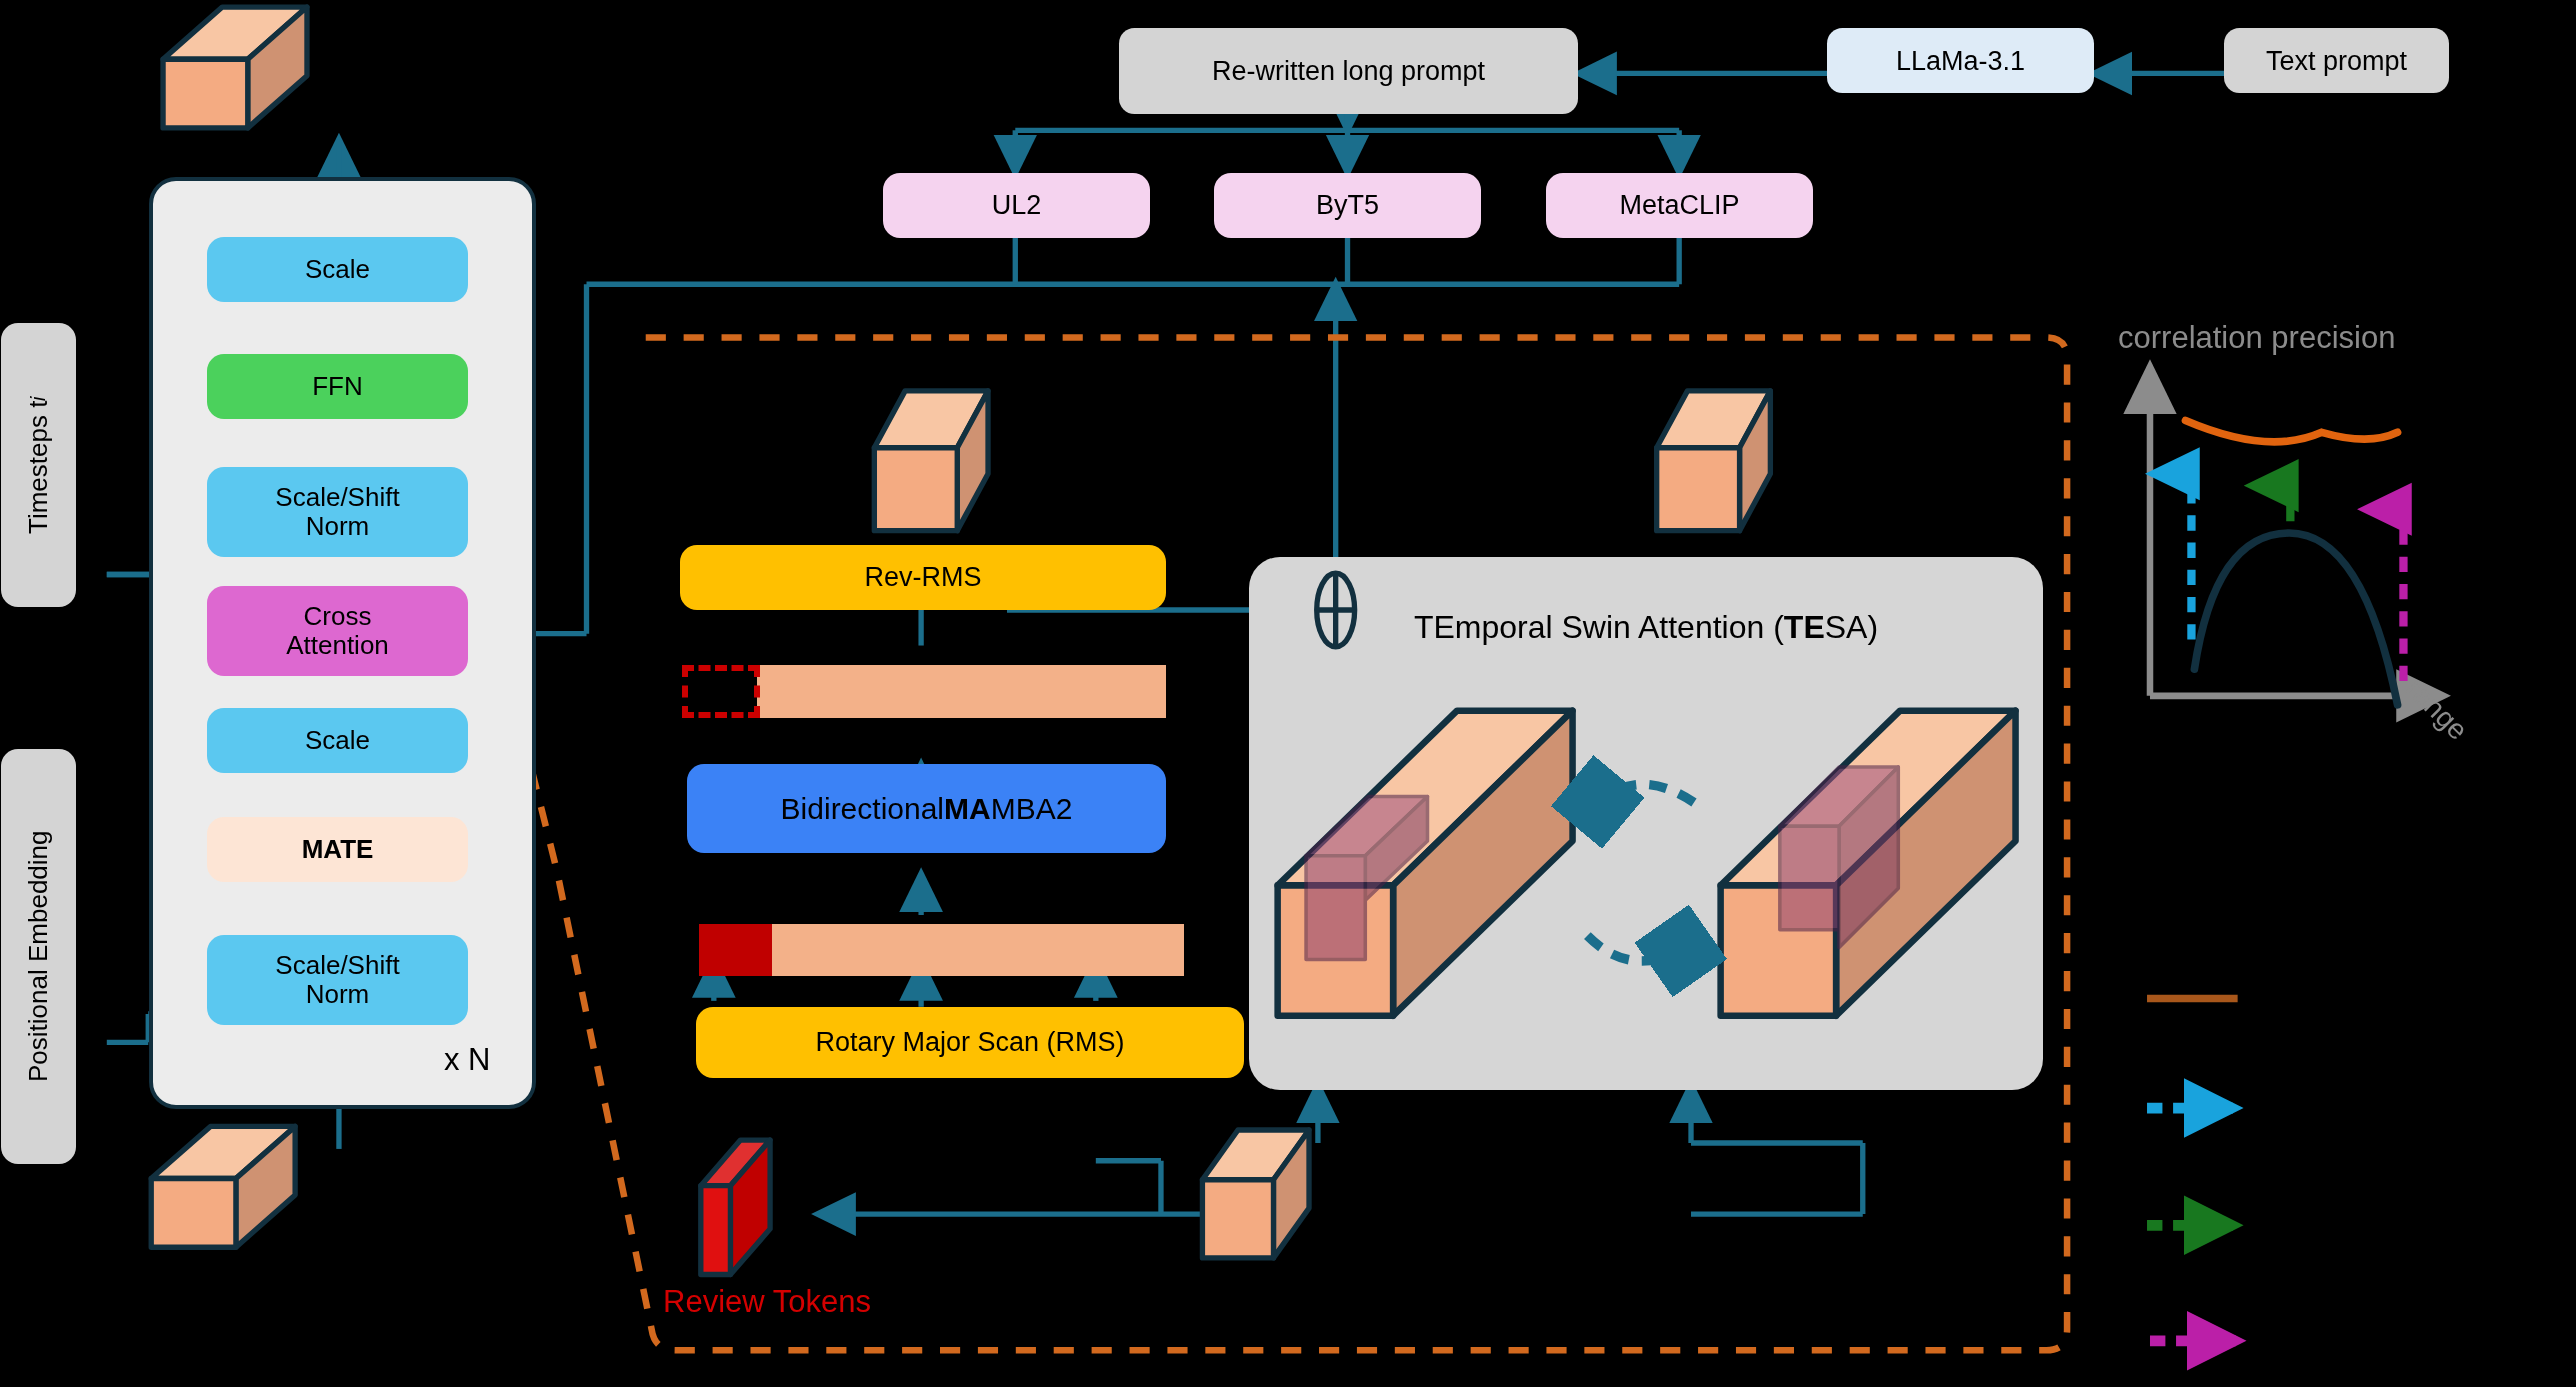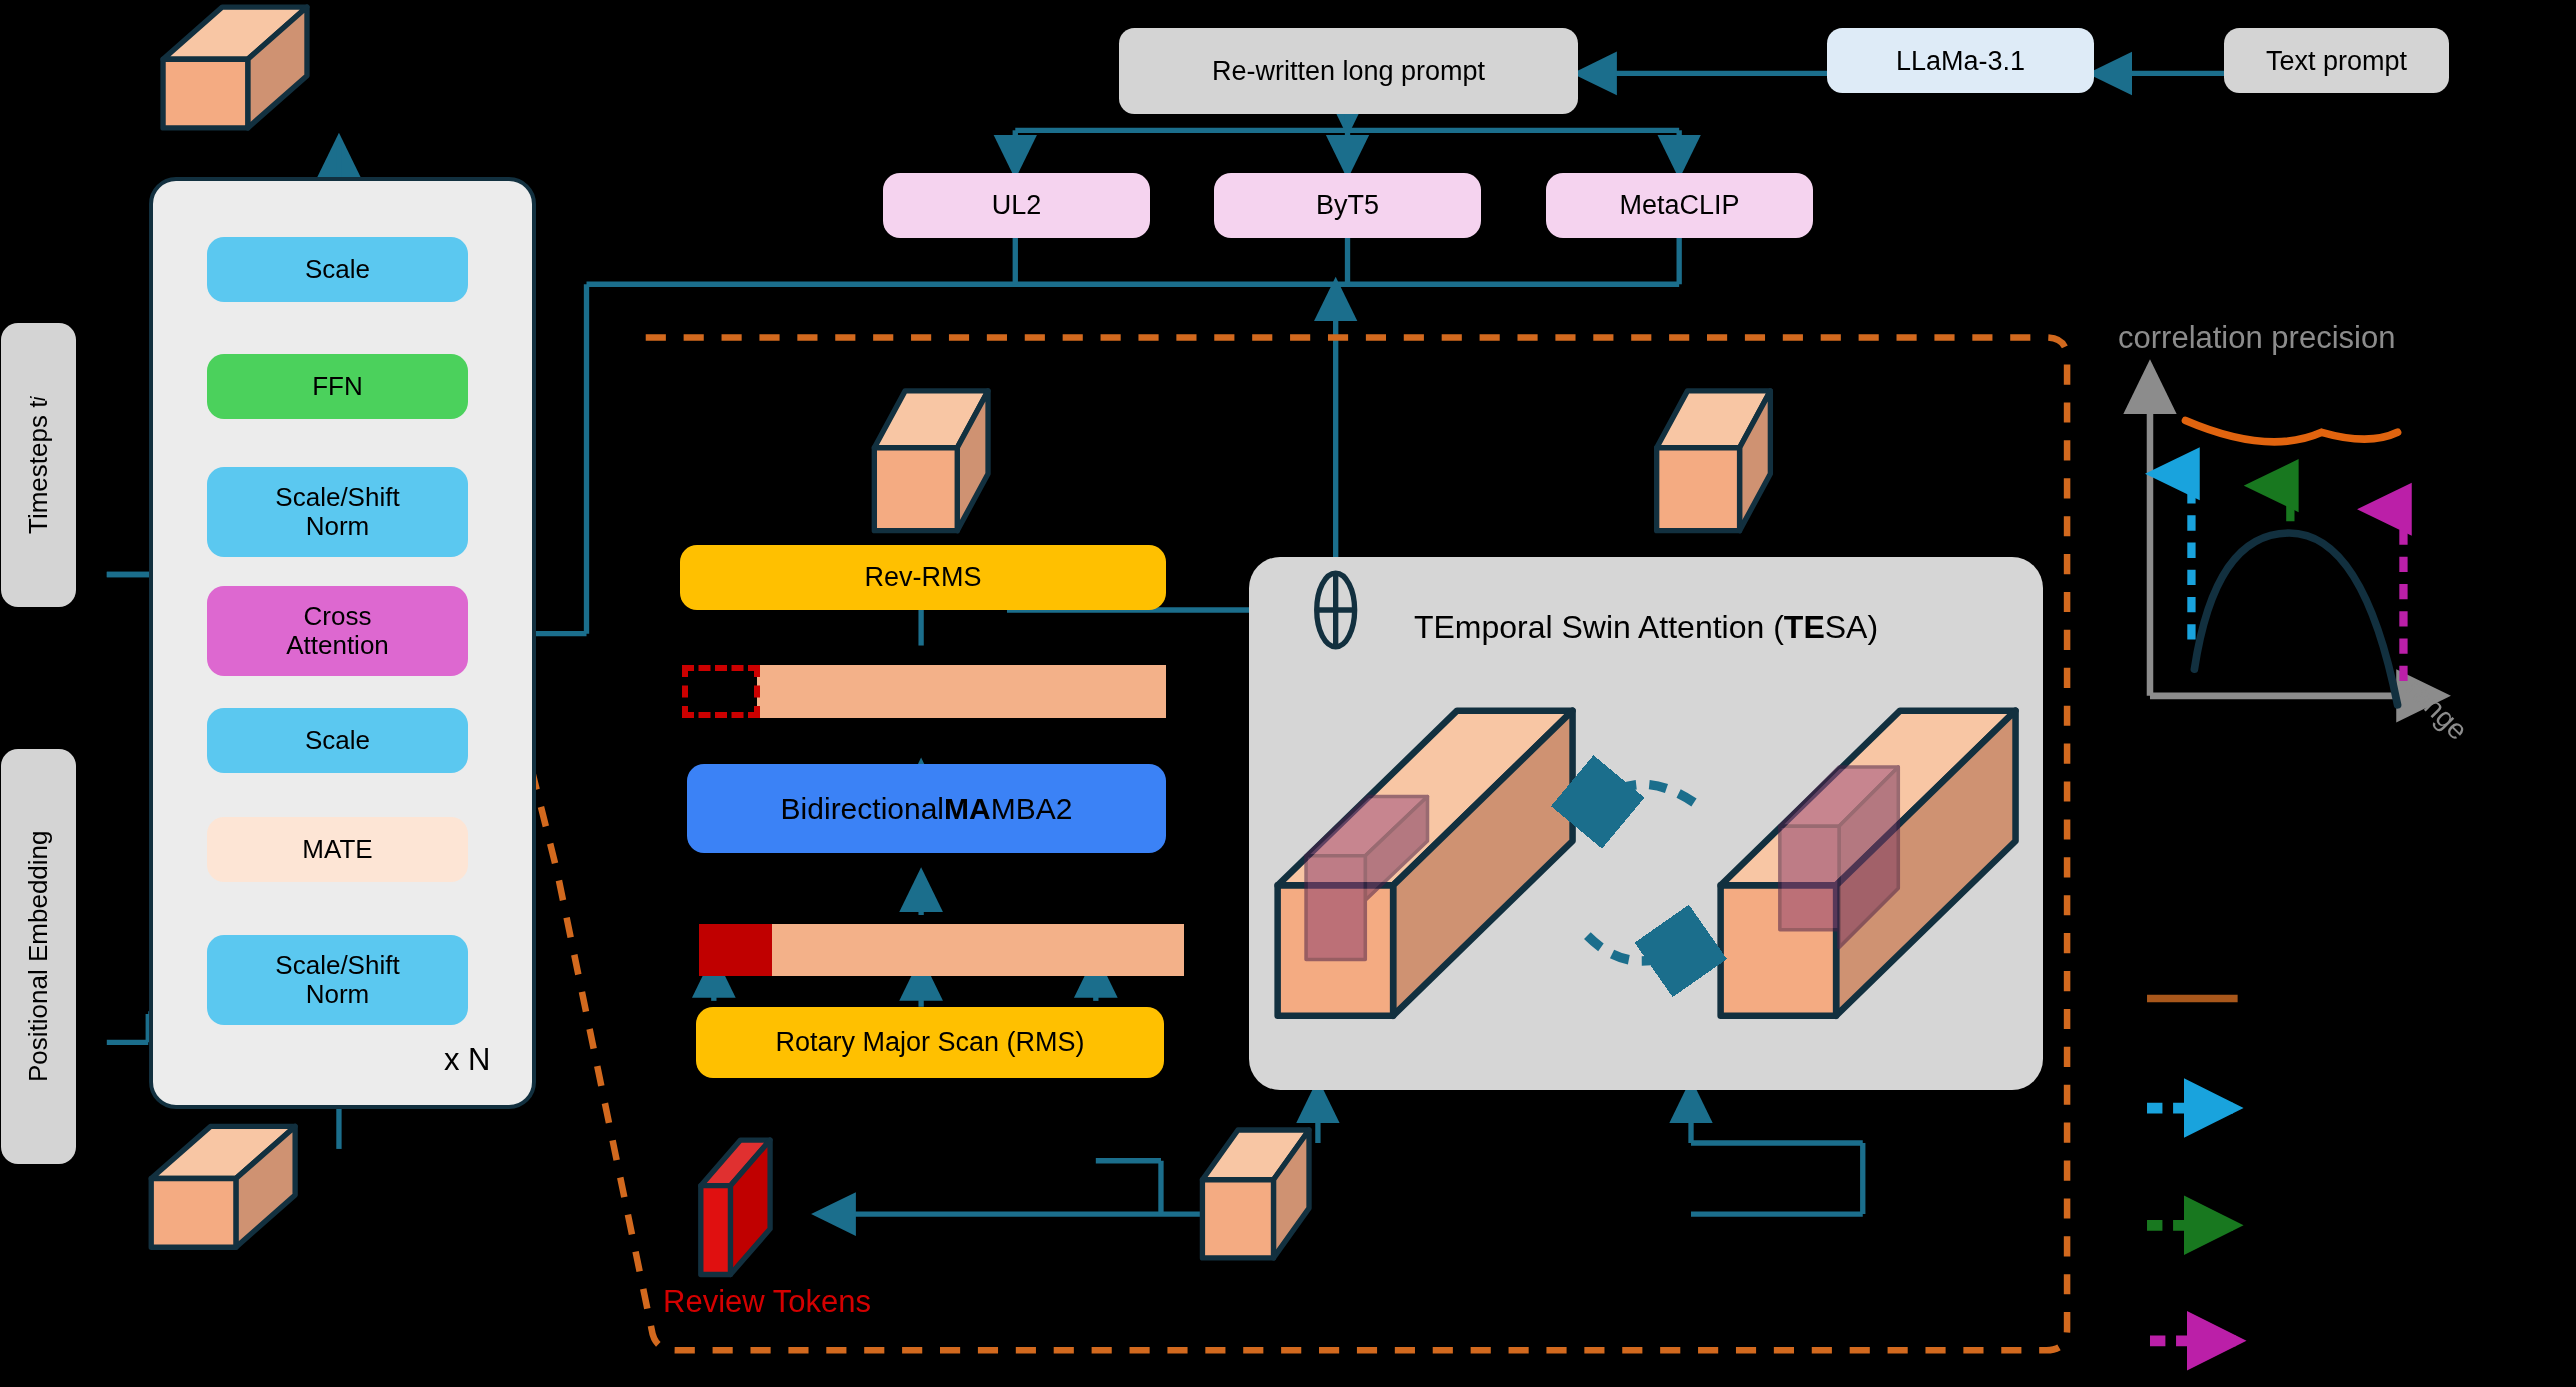--- a/index.html
+++ b/index.html
@@ -134,21 +134,21 @@
 
   <div class="panel" style="position:absolute;left:149px;top:177px;width:379px;height:924px;"></div>
 
   <div class="node rnd-s cyan" style="left:207px;top:237px;width:261px;height:65px;font-size:26px;">Scale</div>
   <div class="node rnd-s green" style="left:207px;top:354px;width:261px;height:65px;font-size:26px;">FFN</div>
   <div class="node rnd-s cyan" style="left:207px;top:467px;width:261px;height:90px;font-size:26px;white-space:pre-line;">Scale/Shift
 Norm</div>
   <div class="node rnd-s magenta" style="left:207px;top:586px;width:261px;height:90px;font-size:26px;white-space:pre-line;">Cross
 Attention</div>
   <div class="node rnd-s cyan" style="left:207px;top:708px;width:261px;height:65px;font-size:26px;">Scale</div>
-  <div class="node rnd-s peachlt" style="left:207px;top:817px;width:261px;height:65px;font-size:26px;font-weight:normal;">MATE</div>
+  <div class="node rnd-s peachlt" style="left:207px;top:817px;width:261px;height:65px;font-size:26px;font-weight:bold;">MATE</div>
   <div class="node rnd-s cyan" style="left:207px;top:935px;width:261px;height:90px;font-size:26px;white-space:pre-line;">Scale/Shift
 Norm</div>
 
   <div class="txt" style="left:444px;top:1042px;font-size:31px;color:#000;">x N</div>
 
   <svg class="layer over" viewBox="0 0 4349 2342" width="2576" height="1387">
 
     <g stroke="#12303f" stroke-width="9" stroke-linejoin="round">
       <polygon points="275,100 375,12 518,12 418,100" fill="#f8c6a4"></polygon>
       <polygon points="418,100 518,12 518,128 418,216" fill="#cf9272"></polygon>
@@ -203,21 +203,21 @@
 
   <div class="node rnd-s red" style="left:687px;top:764px;width:479px;height:89px;font-size:30px;">
     <span>Bidirectional </span>
       <b>MA</b>
       <span>MBA2</span>
   </div>
 
   <div class="bar" style="left:699px;top:924px;width:73px;height:52px;background:#c00000;"></div>
   <div class="bar" style="left:772px;top:924px;width:412px;height:52px;background:#f3b189;"></div>
 
-  <div class="node rnd-s yellow" style="left:696px;top:1007px;width:468px;height:71px;font-size:27px;">Rotary Major Scan (RMS)</div>
+  <div class="node rnd-s yellow" style="left:696px;top:1007px;width:548px;height:71px;font-size:27px;">Rotary Major Scan (RMS)</div>
 
   <div class="txt" style="left:663px;top:1284px;font-size:31px;color:#d40000;">Review Tokens</div>
 
   <div class="panel2" style="position:absolute;left:1249px;top:557px;width:794px;height:533px;"></div>
 
   <div class="node" style="left:1279px;top:604px;width:734px;height:47px;font-size:32px;color:#000;">
     <span>TEmporal Swin Attention (</span>
       <b>TE</b>
       <span>SA)</span>
   </div>

